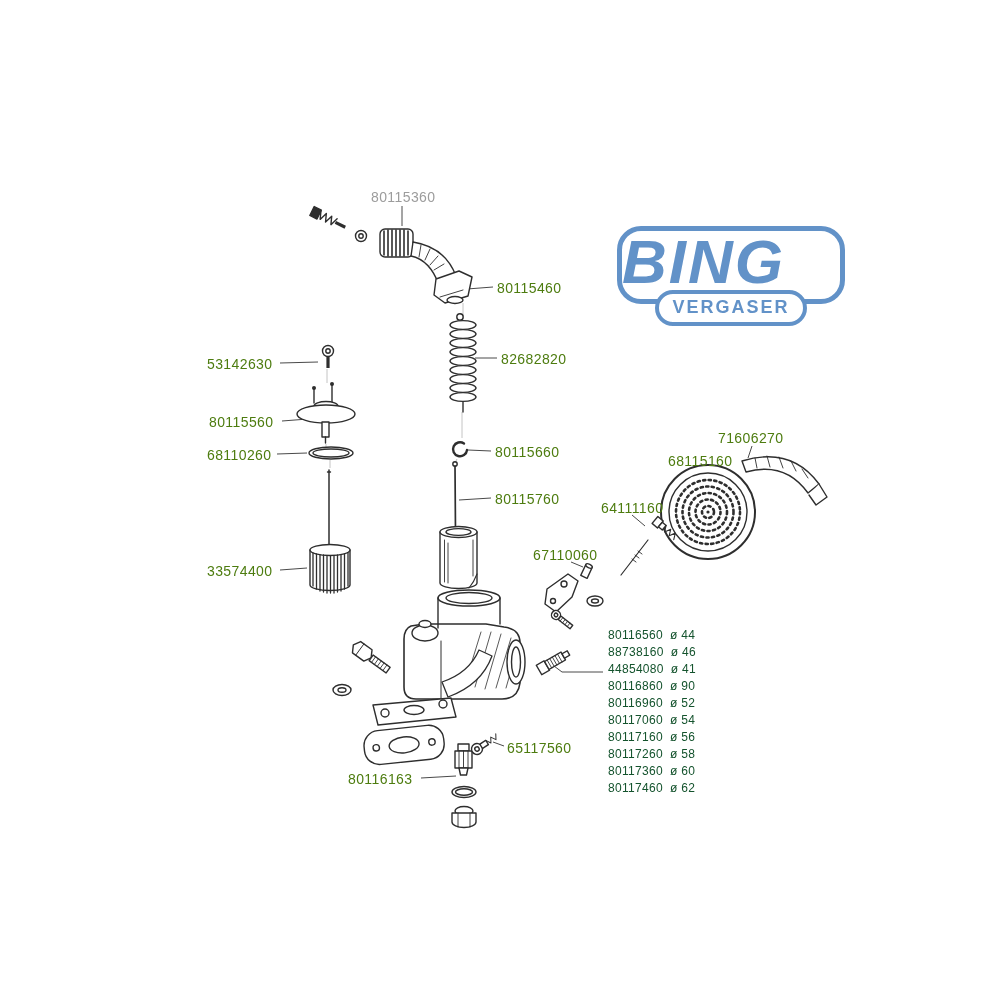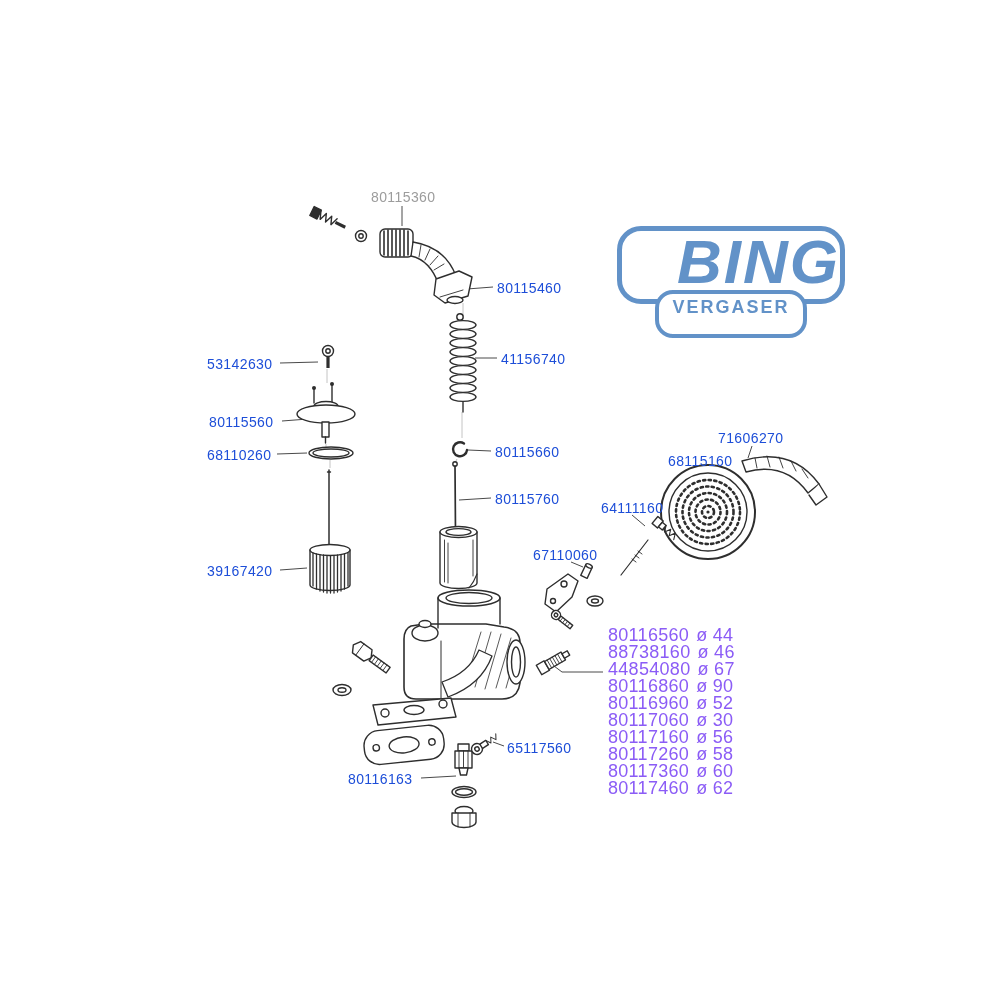--- a/index.html
+++ b/index.html
@@ -1,27 +1,27 @@
 <!DOCTYPE html>
 <html><head>
 <meta charset="utf-8">
 <style>
   * { margin:0; padding:0; box-sizing:border-box; }
   html,body { width:1000px; height:1000px; background:#ffffff; }
   body { font-family:"Liberation Sans", sans-serif; position:relative; }
   .canvas { position:absolute; left:11px; top:0; width:1000px; height:1000px; background:#fff; overflow:hidden; }
   svg.diagram { position:absolute; left:0; top:0; }
-  .plabel { position:absolute; font-size:14px; color:#1d4ed8; letter-spacing:.4px; white-space:nowrap; }
+  .plabel { position:absolute; font-size:14px; color:#4d7c0f; letter-spacing:.4px; white-space:nowrap; }
   .plabel.muted { color:#9c9c9c; }
   .logo { position:absolute; left:606px; top:226px; width:228px; text-align:center; }
-  .logo-frame { border:5px solid #6292c8; border-radius:24px; height:78px; display:flex; align-items:center; justify-content:flex-end; background:#fff; }
+  .logo-frame { border:5px solid #6292c8; border-radius:24px; height:78px; display:flex; align-items:center; justify-content:flex-start; background:#fff; }
   .logo-brand { color:#6292c8; font-weight:bold; font-style:italic; font-size:62px; letter-spacing:2px; line-height:1; transform:translateY(-3px); }
-  .logo-pill { position:relative; margin:-14px auto 0; width:152px; border:4px solid #6292c8; border-radius:18px; background:#fff; padding:3px 0 16px; }
+  .logo-pill { position:relative; margin:-14px auto 0; width:152px; border:4px solid #6292c8; border-radius:18px; background:#fff; padding:3px 0 4px; }
   .logo-pill span { color:#6292c8; font-weight:bold; font-size:18px; letter-spacing:2px; }
-  .size-list { position:absolute; left:597px; top:627px; font-size:18px; color:#8b5cf6; }
+  .size-list { position:absolute; left:597px; top:627px; font-size:12px; color:#14532d; }
   .size-row { height:17px; line-height:17px; white-space:nowrap; letter-spacing:.3px; }
   .sl-dia { margin-left:7px; }
 </style>
 </head>
 <body>
 
 <div class="canvas">
 
   <svg class="diagram" width="1000" height="1000" viewBox="0 0 1000 1000">
 
@@ -254,49 +254,49 @@
         <path d="M441,813 h24 v9 a12,5.5 0 0 1 -24,0 z" fill="#fff"></path>
         <line x1="447" y1="813" x2="447" y2="827" stroke-width="0.9"></line>
         <line x1="459" y1="813" x2="459" y2="827" stroke-width="0.9"></line>
       </g>
 
     </g>
   </svg>
 
   <div class="plabel muted" style="left:360px;top:189px">80115360</div>
   <div class="plabel" style="left:486px;top:280px">80115460</div>
-  <div class="plabel" style="left:490px;top:351px">41156740</div>
+  <div class="plabel" style="left:490px;top:351px">82682820</div>
   <div class="plabel" style="left:196px;top:356px">53142630</div>
   <div class="plabel" style="left:198px;top:414px">80115560</div>
   <div class="plabel" style="left:196px;top:447px">68110260</div>
   <div class="plabel" style="left:484px;top:444px">80115660</div>
   <div class="plabel" style="left:484px;top:491px">80115760</div>
   <div class="plabel" style="left:707px;top:430px">71606270</div>
   <div class="plabel" style="left:657px;top:453px">68115160</div>
   <div class="plabel" style="left:590px;top:500px">64111160</div>
   <div class="plabel" style="left:522px;top:547px">67110060</div>
-  <div class="plabel" style="left:196px;top:563px">39167420</div>
+  <div class="plabel" style="left:196px;top:563px">33574400</div>
   <div class="plabel" style="left:496px;top:740px">65117560</div>
   <div class="plabel" style="left:337px;top:771px">80116163</div>
 
   <div class="logo">
     <div class="logo-frame">
       <span class="logo-brand">BING</span>
     </div>
     <div class="logo-pill">
       <span>VERGASER</span>
     </div>
   </div>
 
   <div class="size-list">
     <div class="size-row"><span class="sl-part">80116560</span><span class="sl-dia">ø 44</span></div>
     <div class="size-row"><span class="sl-part">88738160</span><span class="sl-dia">ø 46</span></div>
-    <div class="size-row"><span class="sl-part">44854080</span><span class="sl-dia">ø 67</span></div>
+    <div class="size-row"><span class="sl-part">44854080</span><span class="sl-dia">ø 41</span></div>
     <div class="size-row"><span class="sl-part">80116860</span><span class="sl-dia">ø 90</span></div>
     <div class="size-row"><span class="sl-part">80116960</span><span class="sl-dia">ø 52</span></div>
-    <div class="size-row"><span class="sl-part">80117060</span><span class="sl-dia">ø 30</span></div>
+    <div class="size-row"><span class="sl-part">80117060</span><span class="sl-dia">ø 54</span></div>
     <div class="size-row"><span class="sl-part">80117160</span><span class="sl-dia">ø 56</span></div>
     <div class="size-row"><span class="sl-part">80117260</span><span class="sl-dia">ø 58</span></div>
     <div class="size-row"><span class="sl-part">80117360</span><span class="sl-dia">ø 60</span></div>
     <div class="size-row"><span class="sl-part">80117460</span><span class="sl-dia">ø 62</span></div>
   </div>
 
 </div>
 
 </body></html>

